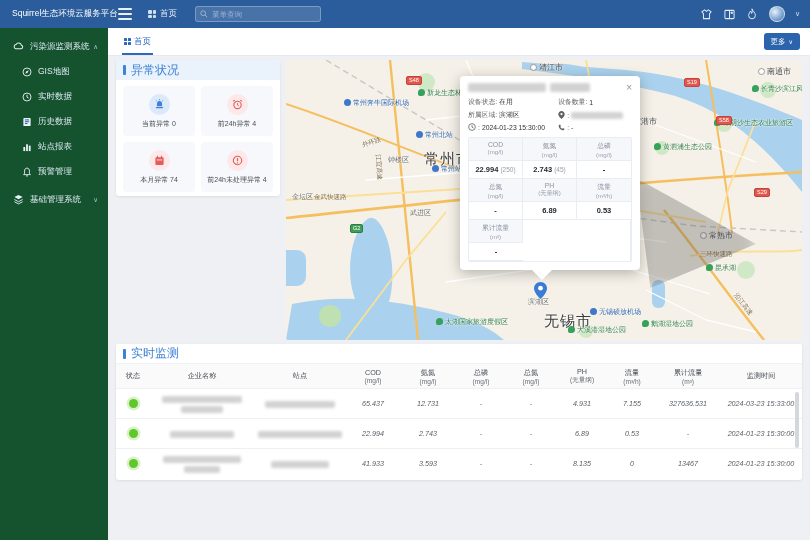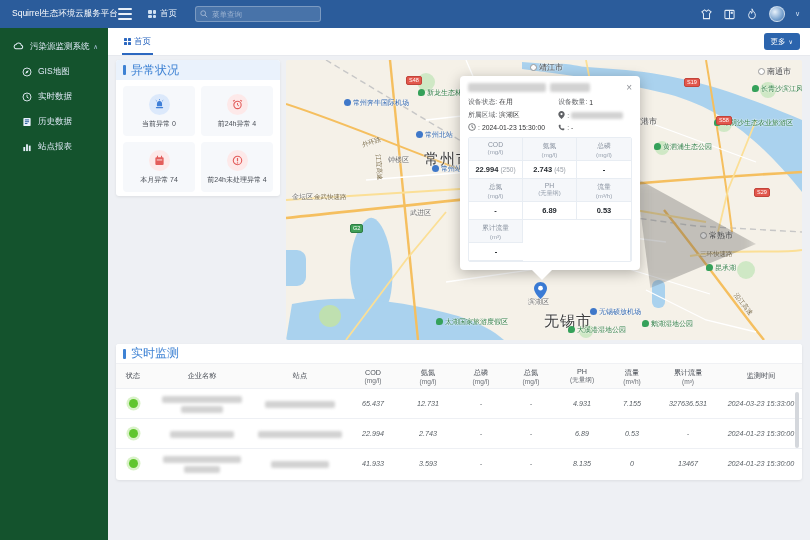--- a/index.html
+++ b/index.html
@@ -214,21 +214,41 @@
     <div class="sitem l2">
       <span class="ic">
         <svg width="10" height="10" viewBox="0 0 11 11">
             <rect x="1.5" y="5.5" width="2" height="4.5" fill="#e8f0fa"></rect>
             <rect x="4.5" y="2.5" width="2" height="7.5" fill="#e8f0fa"></rect>
             <rect x="7.5" y="4" width="2" height="6" fill="#e8f0fa"></rect>
           </svg>
       </span>
       <span>站点报表</span>
     </div>
+    <div class="sitem l2">
+      <span class="ic">
+        <svg width="10" height="10" viewBox="0 0 11 11">
+            <path d="M5.5 1.2 C3.6 1.2 2.8 2.8 2.8 4.6 L2.8 7 L1.8 8.4 L9.2 8.4 L8.2 7 L8.2 4.6 C8.2 2.8 7.4 1.2 5.5 1.2 Z" fill="none" stroke="#e8f0fa" stroke-width="1"></path>
+            <line x1="4.4" y1="9.8" x2="6.6" y2="9.8" stroke="#e8f0fa"></line>
+          </svg>
+      </span>
+      <span>预警管理</span>
+    </div>
     <div class="gap"></div>
+    <div class="sitem l1">
+      <span class="ic">
+        <svg width="11" height="11" viewBox="0 0 12 12">
+            <path d="M6 1 L10.5 3.4 L6 5.8 L1.5 3.4 Z" fill="#e8f0fa"></path>
+            <path d="M1.5 6 L6 8.4 L10.5 6" fill="none" stroke="#e8f0fa" stroke-width="1"></path>
+            <path d="M1.5 8.4 L6 10.8 L10.5 8.4" fill="none" stroke="#e8f0fa" stroke-width="1"></path>
+          </svg>
+      </span>
+      <span>基础管理系统</span>
+      <span class="chev">∨</span>
+    </div>
   </div>
 
   <div class="tabbar">
     <div class="tab">
       <span class="tgrid">
           <i></i>
           <i></i>
           <i></i>
           <i></i>
         </span>

